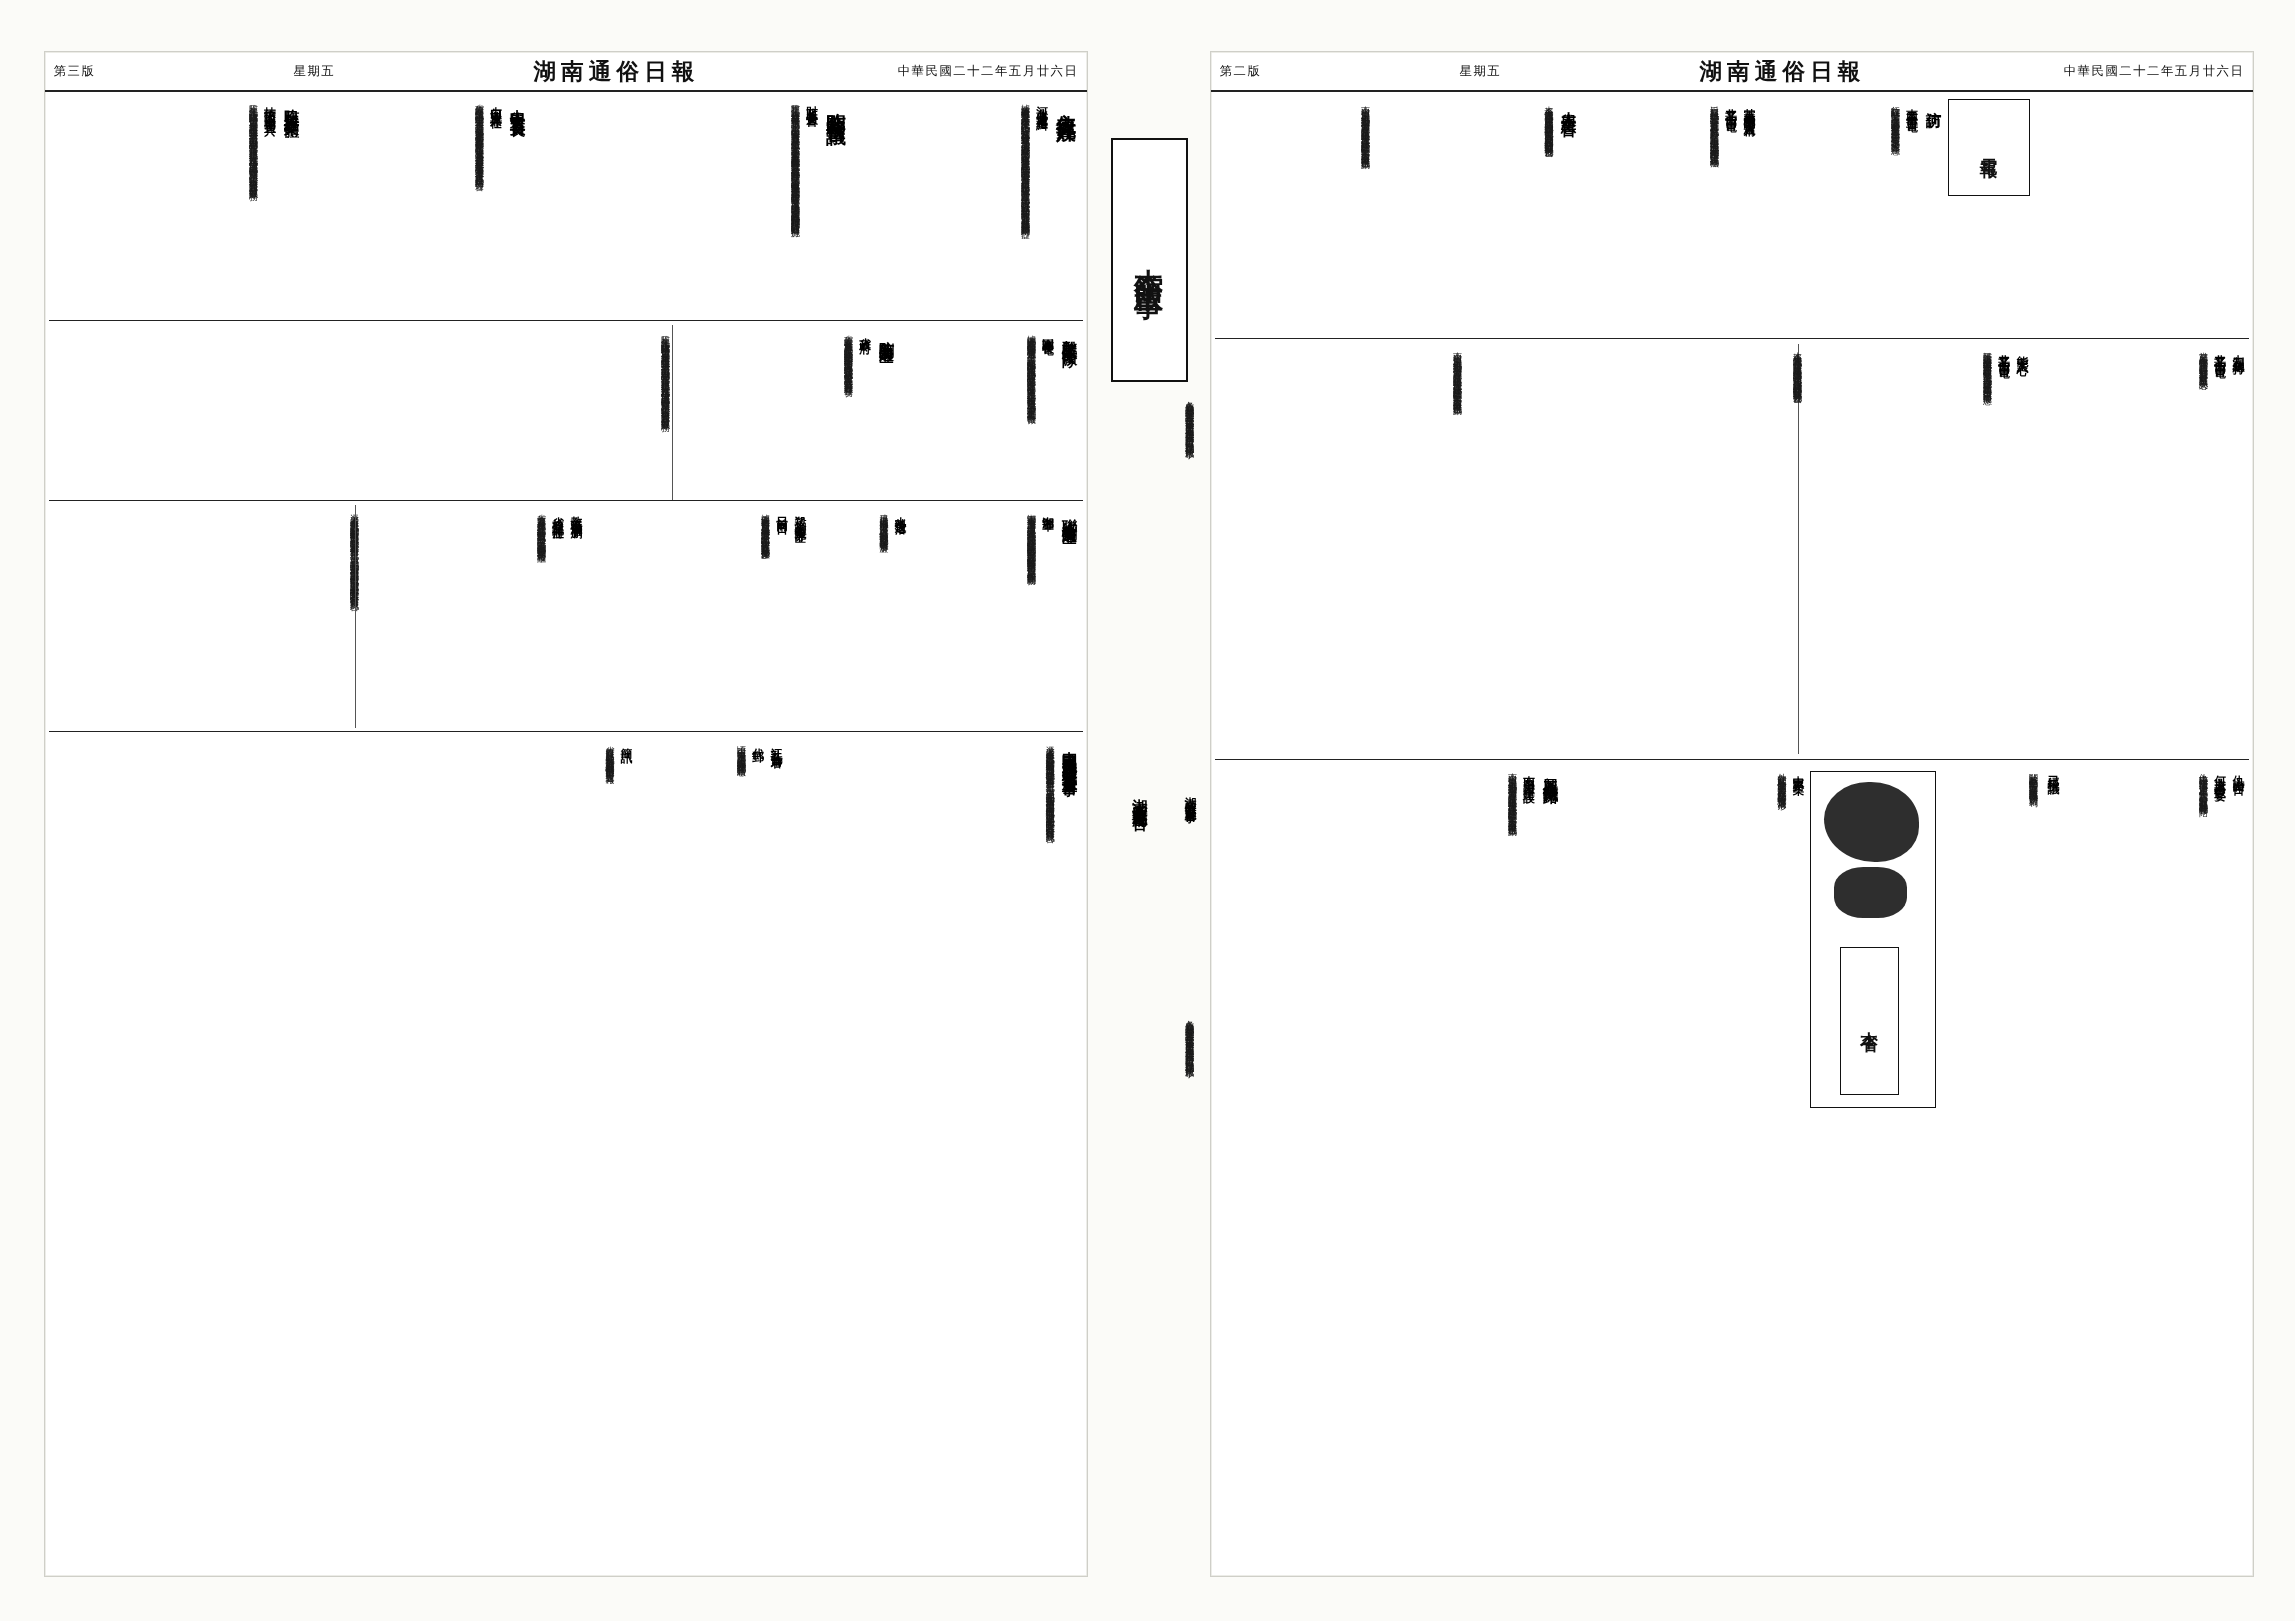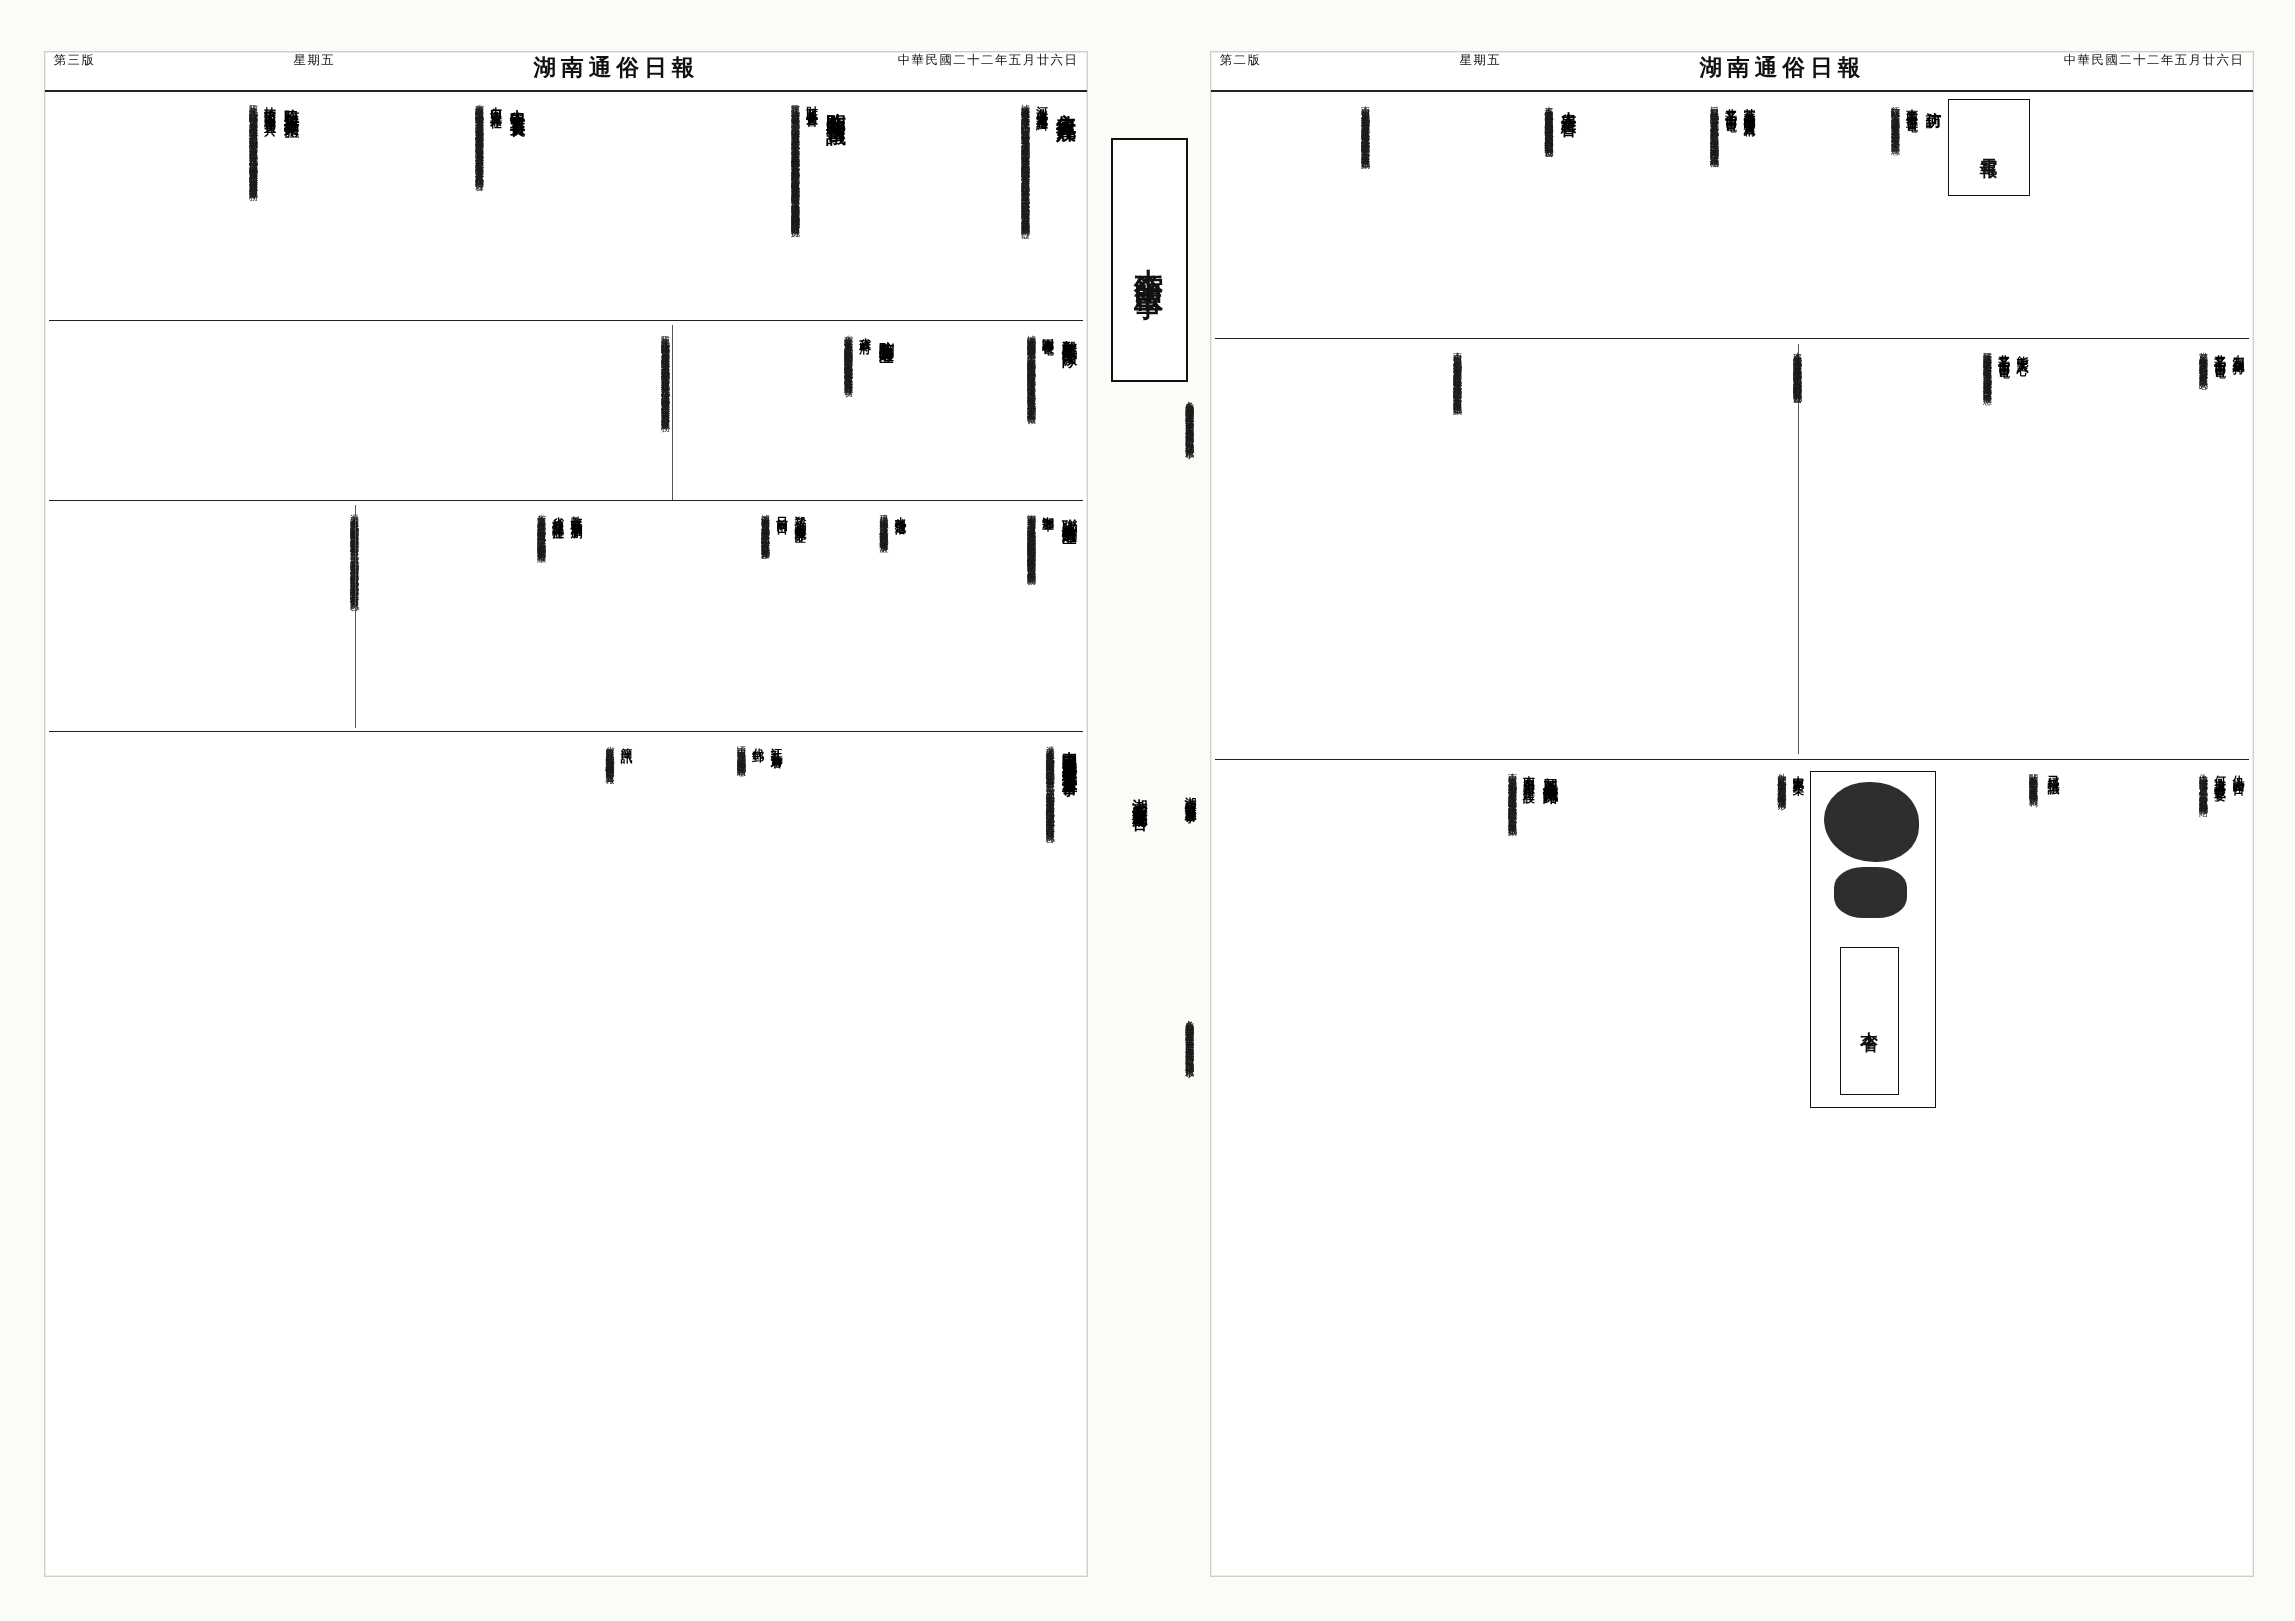--- a/index.html
+++ b/index.html
@@ -4,21 +4,21 @@
 <style>
   html,body{margin:0;padding:0;background:#ffffff;}
   body{width:2295px;height:1621px;font-family:"DejaVu Sans", sans-serif;color:#111;overflow:hidden;}
   .page{position:relative;width:2295px;height:1621px;background:#f7f7f4;}
   .scan{position:absolute;inset:0;background:#fbfbf8;}
   
   .sheet{position:absolute;top:51px;bottom:44px;background:#ffffff;border:0.7px solid #cfcfc8;box-shadow:0 0 0 0.7px #e6e6e0 inset;}
   .sheet-right{left:44px;width:1042px;}   
   .sheet-left{left:1210px;width:1042px;}  
 
-  .masthead{position:relative;height:38px;border-bottom:2.2px double #222;display:flex;justify-content:space-between;padding:0 8.7px;}
+  .masthead{position:relative;height:38px;border-bottom:2.2px double #222;display:flex;align-items:center;justify-content:space-between;padding:0 8.7px;}
   .mh-left,.mh-right{font-size:12.4px;letter-spacing:1.5px;white-space:nowrap;}
   .mh-title{font-family:"DejaVu Serif",serif;font-size:22.6px;font-weight:bold;letter-spacing:5.1px;}
   .mh-mid{font-size:12.4px;letter-spacing:1.5px;white-space:nowrap;}
 
   .body-area{position:absolute;top:41px;left:4.4px;right:4.4px;bottom:4.4px;}
 
   
   .vcol{writing-mode:vertical-rl;text-orientation:upright;font-family:"DejaVu Serif",serif;
         font-size:9px;line-height:1.22;letter-spacing:0.9px;color:#1a1a1a;}
   .hdl{writing-mode:vertical-rl;text-orientation:upright;font-family:"DejaVu Serif",serif;

